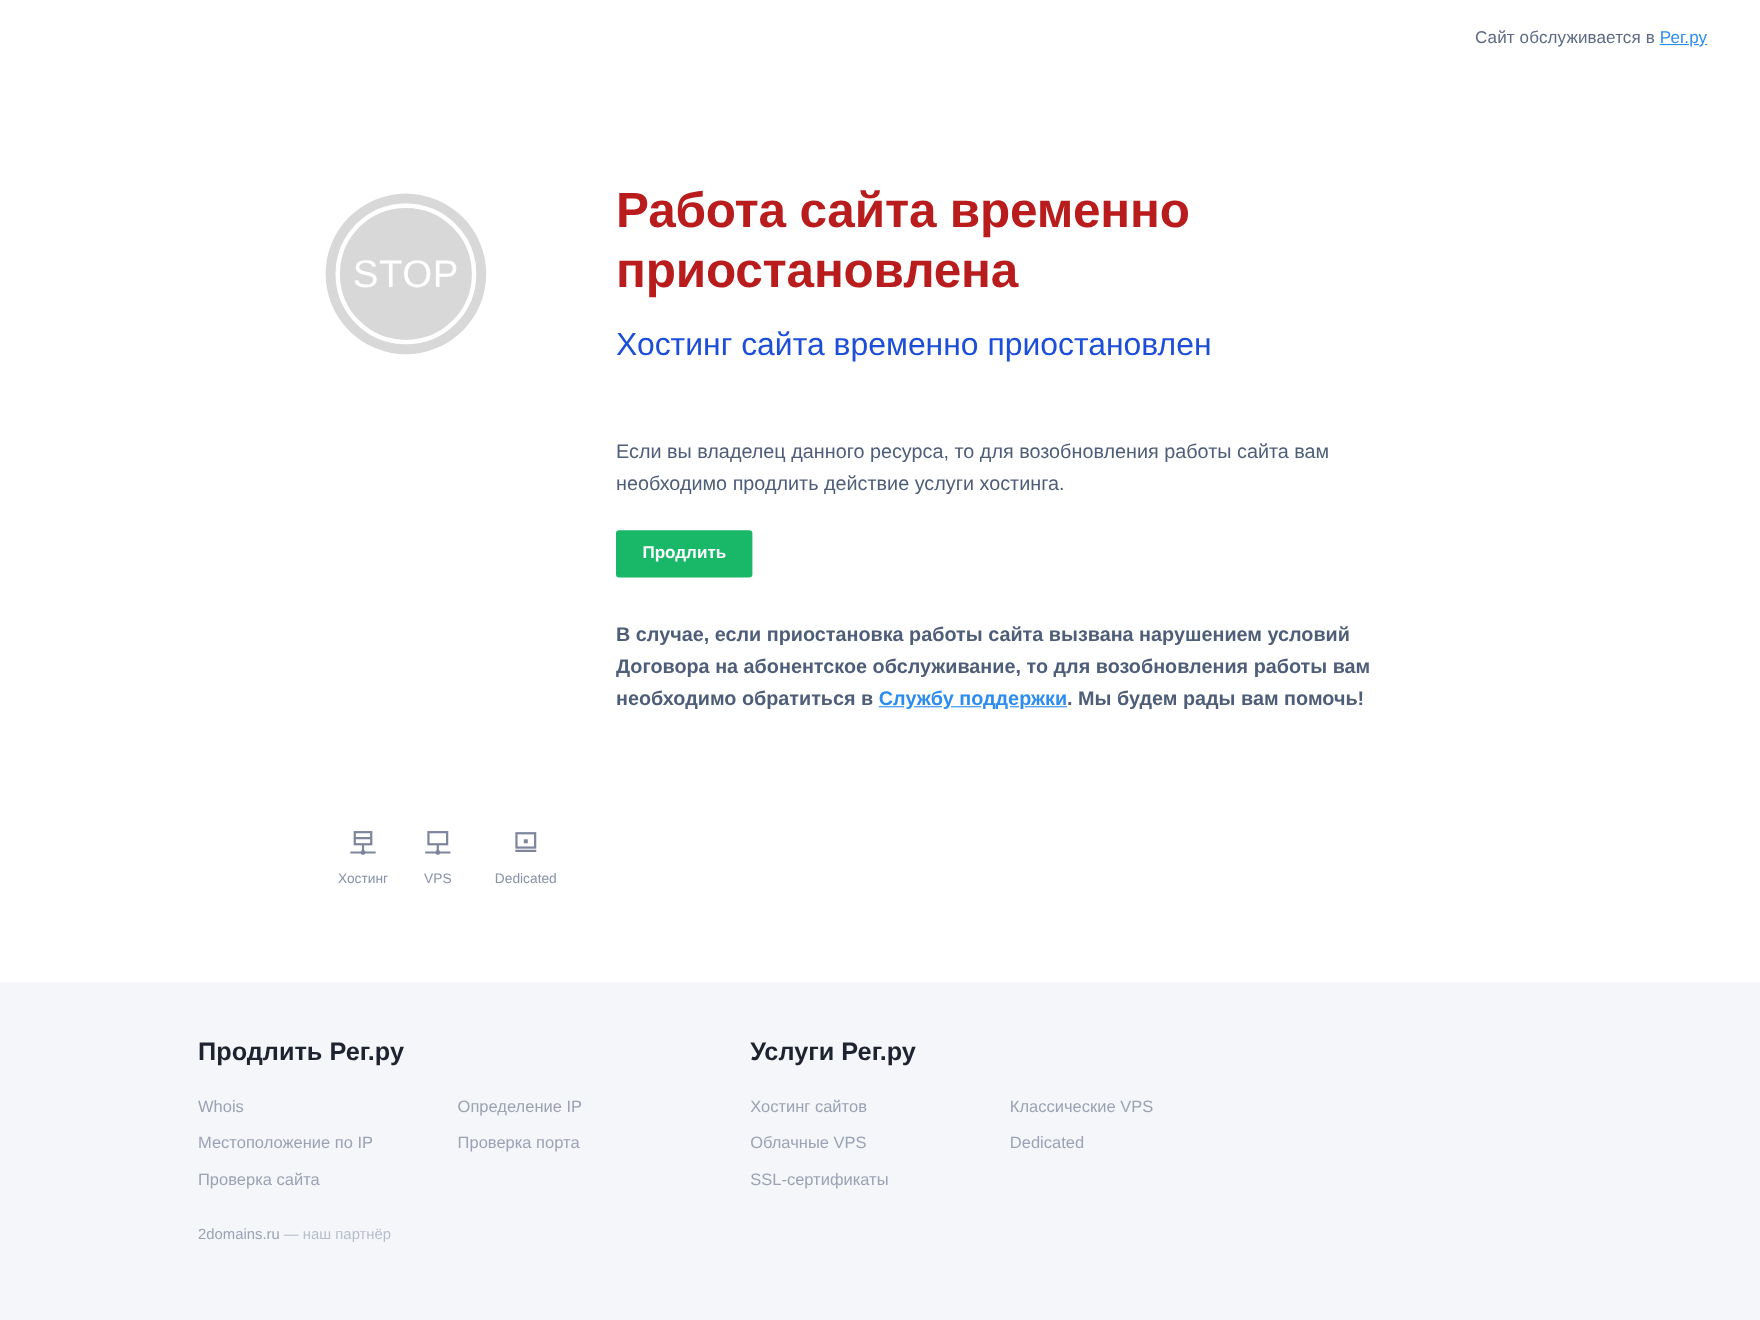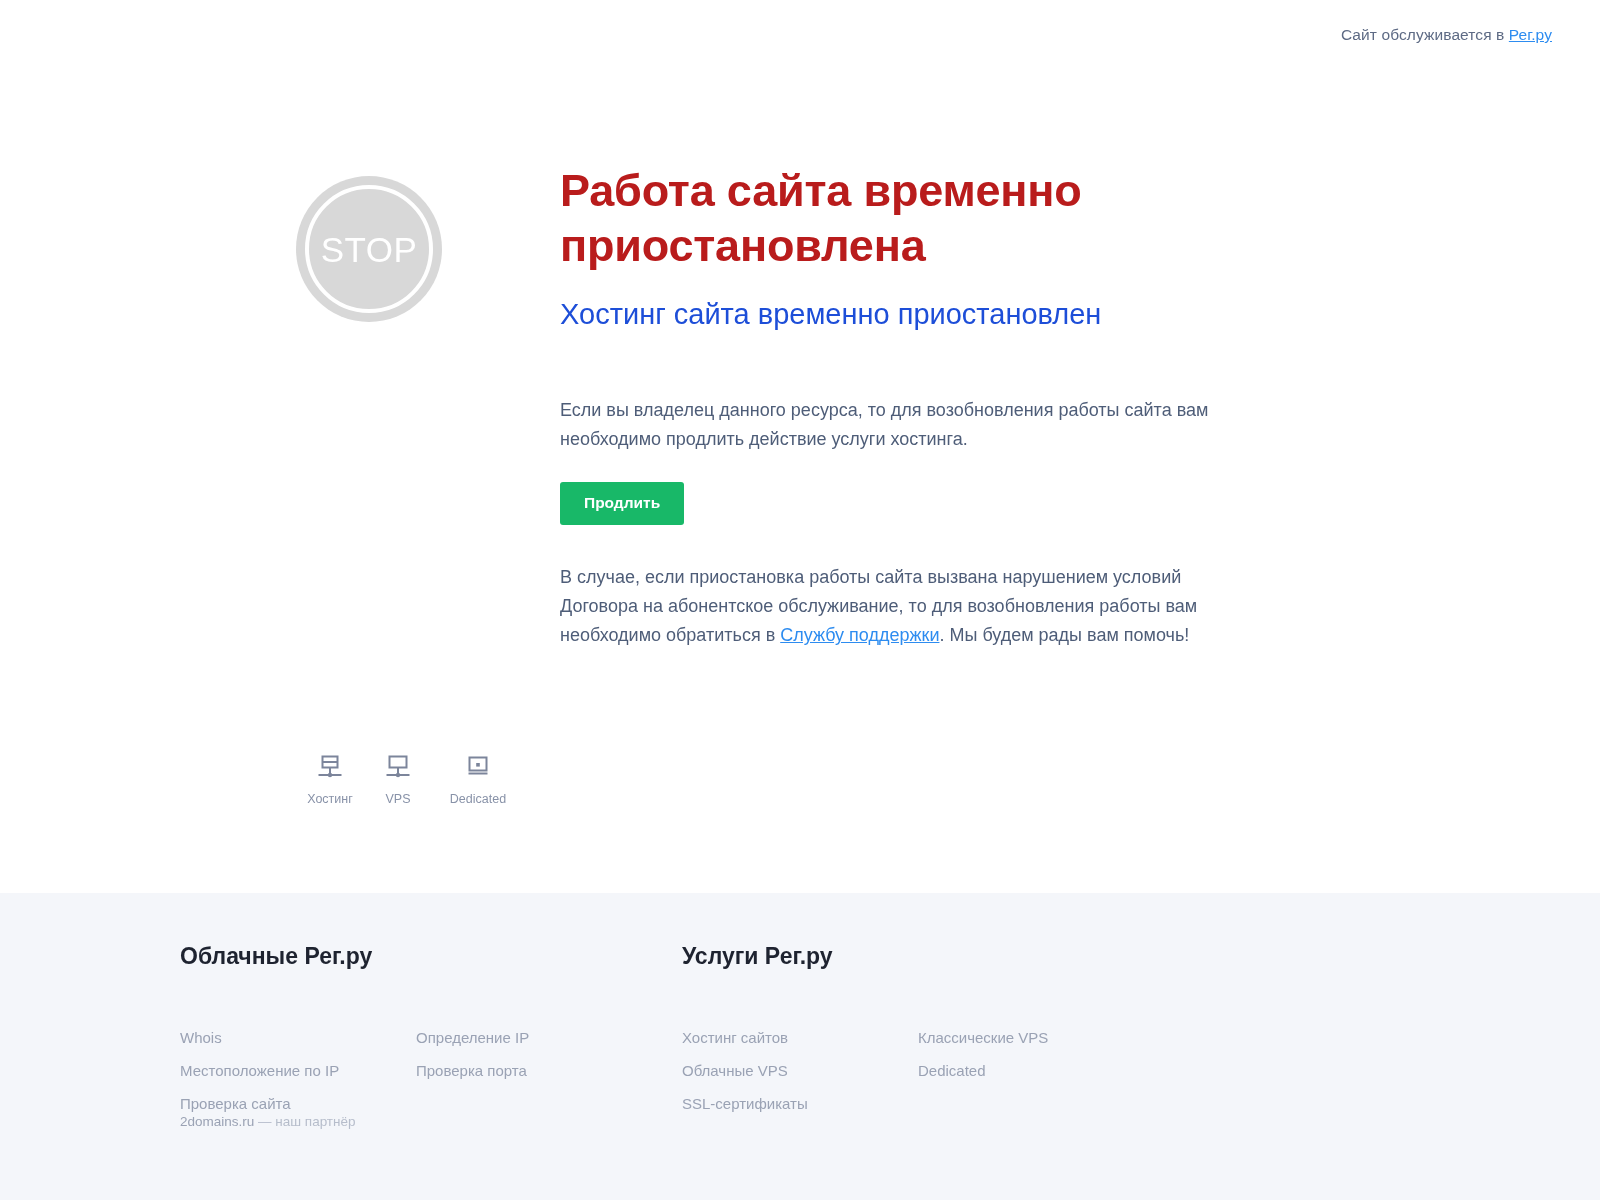--- a/index.html
+++ b/index.html
@@ -106,21 +106,21 @@
   }
 
   .para {
     margin: 0;
     font-size: 18px;
     line-height: 1.62;
     color: #4e5d78;
     max-width: 680px;
   }
   .para-1 { margin-top: 64px; }
-  .para-2 { margin-top: 38px; max-width: 700px; }
+  .para-2 { margin-top: 38px; max-width: 700px; font-weight: bold; }
 
   .btn-renew {
     display: inline-block;
     margin-top: 28px;
     padding: 13px 24px 14px 24px;
     background: #18b868;
     color: #ffffff;
     font-size: 15.5px;
     font-weight: 700;
     border: none;
@@ -216,21 +216,20 @@
   }
   .footer-lists {
     display: flex;
   }
   .footer-list {
     width: 236px;
     flex: 0 0 236px;
     display: flex;
     flex-direction: column;
     gap: 15px;
-    margin-top: 31px;
   }
   .footer-link {
     font-size: 15px;
     color: #9aa2b4;
     text-decoration: none;
     line-height: 1.2;
     cursor: pointer;
   }
   .footer-partner {
     position: absolute;
@@ -312,21 +311,21 @@
       <span class="service-label">Dedicated</span>
     </a>
 
   </div>
 
   <div class="footer">
     <div class="footer-inner">
       <div class="footer-cols">
 
         <div class="footer-group">
-          <div class="footer-group-title">Облачные Рег.ру</div>
+          <div class="footer-group-title">Продлить Рег.ру</div>
           <div class="footer-lists">
             <div class="footer-list">
               <a class="footer-link">Whois</a>
               <a class="footer-link">Местоположение по IP</a>
               <a class="footer-link">Проверка сайта</a>
             </div>
             <div class="footer-list">
               <a class="footer-link">Определение IP</a>
               <a class="footer-link">Проверка порта</a>
             </div>

